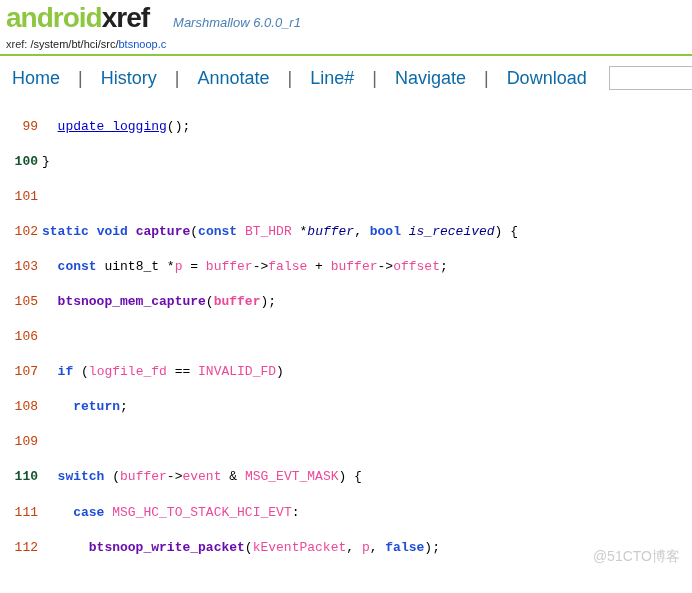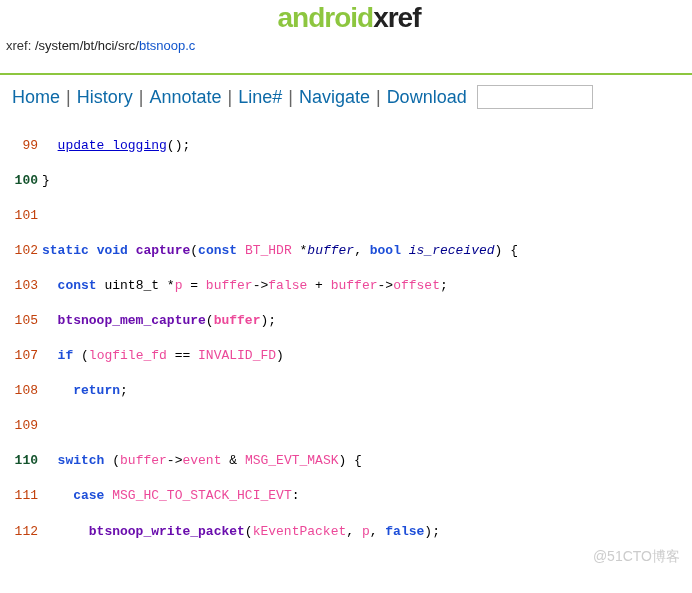--- a/index.html
+++ b/index.html
@@ -9,50 +9,50 @@
     font-size: 13px;
     background: #fff;
     color: #000;
     width: 692px;
   }
   .logo-row {
     padding: 2px 0 0 6px;
     display: flex;
     align-items: flex-end;
     gap: 24px;
-    justify-content: center;
   }
   .logo-main {
     font-family: Arial, sans-serif;
     font-size: 28px;
     font-weight: bold;
     letter-spacing: -1px;
   }
   .logo-left { color: #8dc63f; }
   .logo-right { color: #222; }
   .logo-sub {
     color: #4a7fb5;
     font-style: italic;
     font-size: 13px;
     padding-bottom: 4px;
   }
   .xref-row {
-    padding: 4px 0 20px 6px;
-    font-size: 13px;
+    padding: 4px 0 4px 6px;
+    font-size: 11px;
     color: #333;
     border-bottom: 2px solid #8dc63f;
   }
   .xref-row .path { color: #222; }
   .xref-row .file { color: #1155cc; }
   .nav {
     padding: 10px 12px;
     font-size: 18px;
     color: #888;
     display: flex;
     align-items: center;
+    gap: 12px;
   }
   .nav a {
     color: #0d6aa8;
     text-decoration: none;
     padding: 0 4px;
   }
   .nav a:first-child { padding-left: 0; }
   .nav .sep { color: #666; padding: 0 2px; }
   .nav input {
     margin-left: 6px;
@@ -91,20 +91,21 @@
     font-size: 14px;
     color: #ccc;
     font-family: Arial, sans-serif;
   }
 </style>
 </head>
 <body>
 
 <div class="logo-row">
   <span class="logo-main"><span class="logo-left">android</span><span class="logo-right">xref</span></span>
+  <span class="logo-sub">Marshmallow 6.0.0_r1</span>
 </div>
 
 <div class="xref-row">
   <span>xref: </span><span class="path">/system/bt/hci/src/</span><span class="file">btsnoop.c</span>
 </div>
 
 <div class="nav">
   <a href="#">Home</a>
     <span class="sep">|</span>
   <a href="#">History</a>
@@ -119,20 +120,21 @@
   <input type="text" style="">
 </div>
 
 <div class="code-wrap">
 <div class="row"><span class="ln">99</span><span class="src">  <span class="cut">update_logging</span><span>();</span></span></div>
 <div class="row"><span class="ln bold">100</span><span class="src">}</span></div>
 <div class="row"><span class="ln">101</span><span class="src"> </span></div>
 <div class="row"><span class="ln">102</span><span class="src"><span class="kw">static</span><span> </span><span class="kw">void</span><span> </span><span class="func">capture</span><span>(</span><span class="kw">const</span><span> </span><span class="ident">BT_HDR</span><span> *</span><span class="arg">buffer</span><span>, </span><span class="kw">bool</span><span> </span><span class="arg">is_received</span><span>) {</span></span></div>
 <div class="row"><span class="ln">103</span><span class="src"><span>  </span><span class="kw">const</span><span> uint8_t *</span><span class="ident">p</span><span> = </span><span class="ident">buffer</span><span>-&gt;</span><span class="ident">false</span><span> + </span><span class="ident">buffer</span><span>-&gt;</span><span class="ident">offset</span><span>;</span></span></div>
 <div class="row"><span class="ln">105</span><span class="src"><span>  </span><span class="func">btsnoop_mem_capture</span><span>(</span><span class="ident" style="font-weight:bold">buffer</span><span>);</span></span></div>
+<div class="row"><span class="ln">106</span><span class="src"> </span></div>
 <div class="row"><span class="ln">107</span><span class="src"><span>  </span><span class="kw">if</span><span> (</span><span class="ident">logfile_fd</span><span> == </span><span class="ident">INVALID_FD</span><span>)</span></span></div>
 <div class="row"><span class="ln">108</span><span class="src"><span>    </span><span class="kw">return</span><span>;</span></span></div>
 <div class="row"><span class="ln">109</span><span class="src"> </span></div>
 <div class="row"><span class="ln bold">110</span><span class="src"><span>  </span><span class="kw">switch</span><span> (</span><span class="ident">buffer</span><span>-&gt;</span><span class="ident">event</span><span> &amp; </span><span class="ident">MSG_EVT_MASK</span><span>) {</span></span></div>
 <div class="row"><span class="ln">111</span><span class="src"><span>    </span><span class="kw">case</span><span> </span><span class="ident">MSG_HC_TO_STACK_HCI_EVT</span><span>:</span></span></div>
 <div class="row"><span class="ln">112</span><span class="src"><span>      </span><span class="func">btsnoop_write_packet</span><span>(</span><span class="ident">kEventPacket</span><span>, </span><span class="ident">p</span><span>, </span><span class="kw">false</span><span>);</span></span></div>
 
 
 
 

